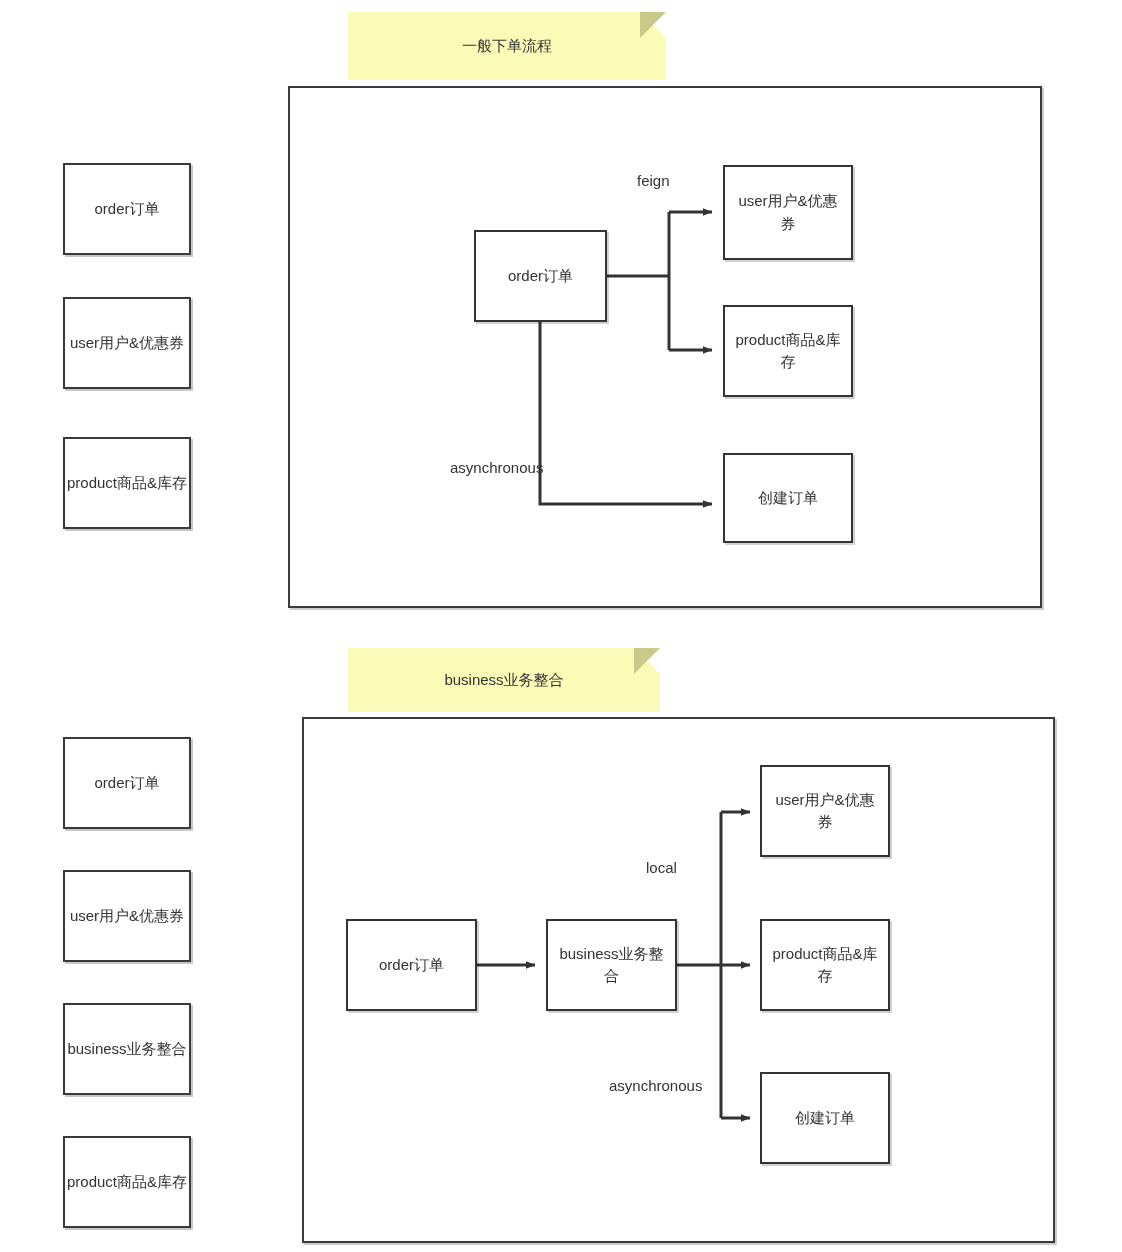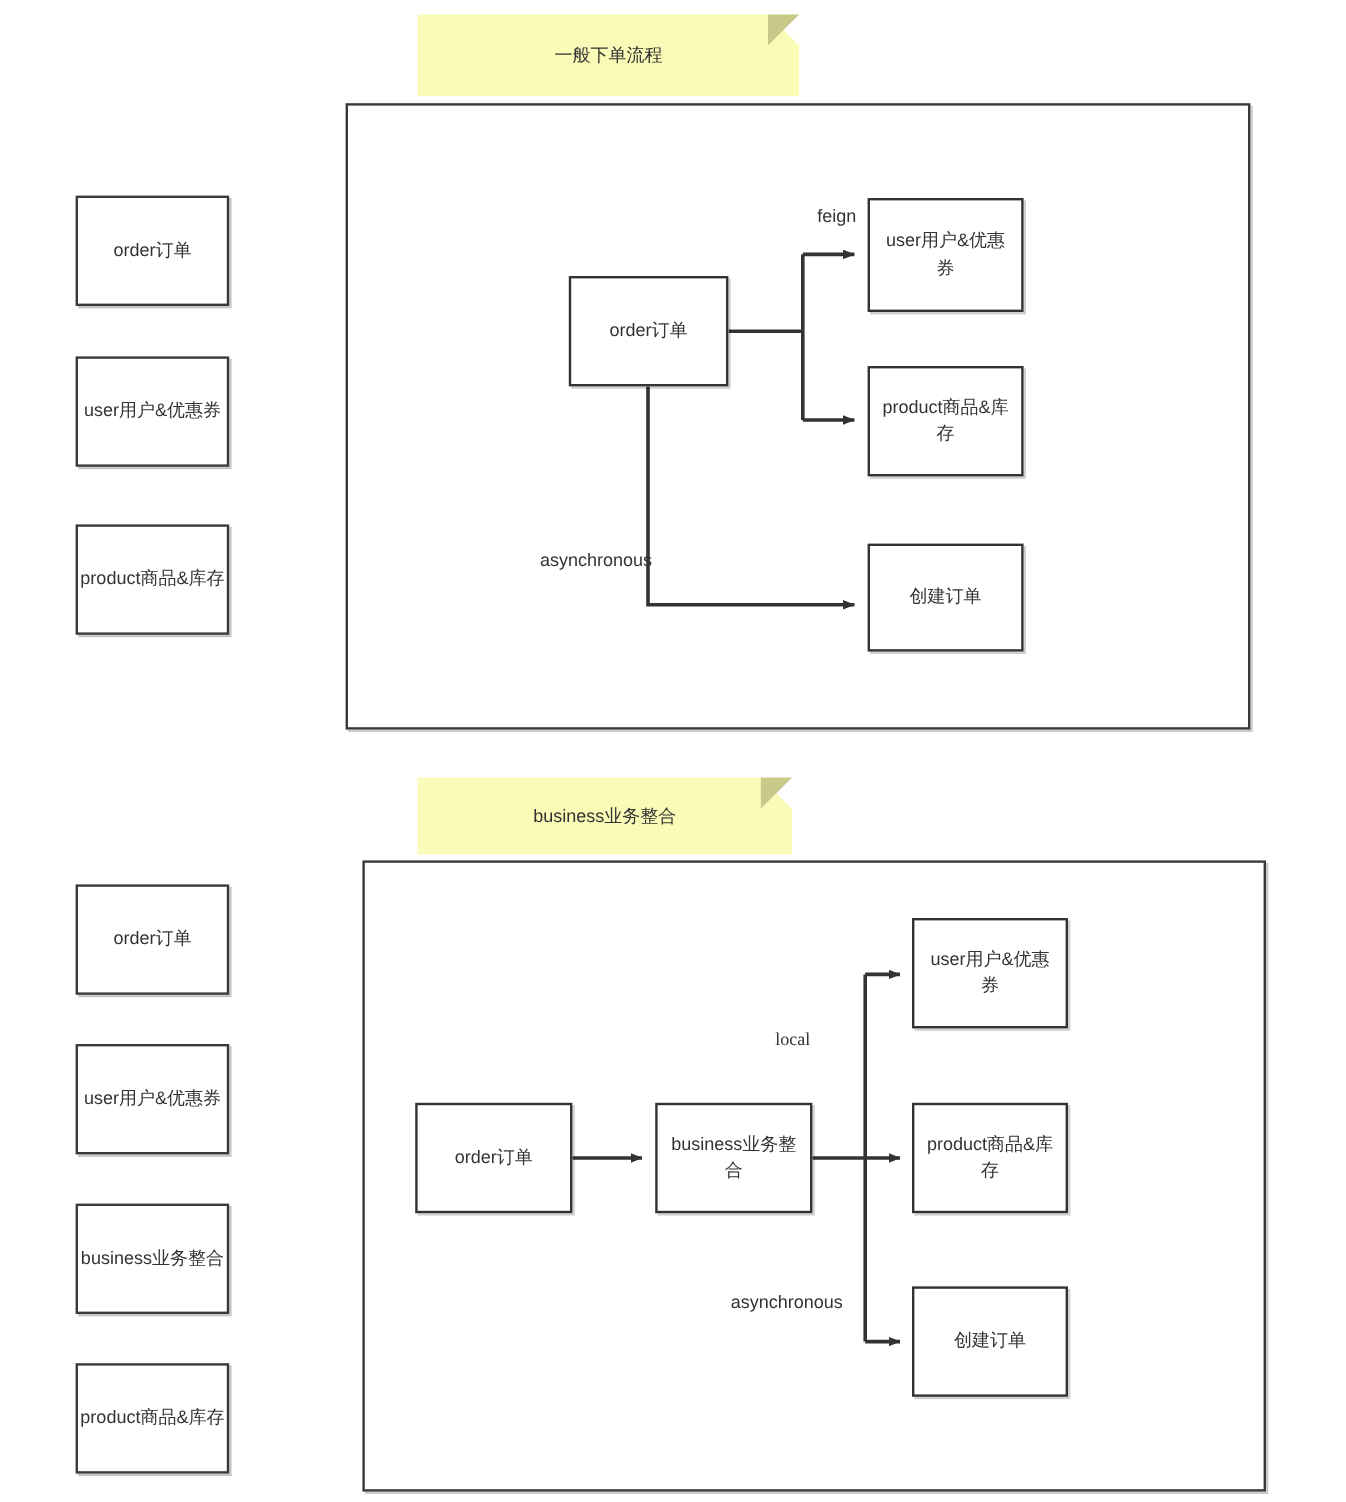--- a/index.html
+++ b/index.html
@@ -156,21 +156,21 @@
   <div class="node" style="left:723px; top:165px; width:130px; height:95px;">
     <span>user用户&amp;优惠券</span>
   </div>
   <div class="node" style="left:723px; top:305px; width:130px; height:92px;">
     <span>product商品&amp;库存</span>
   </div>
   <div class="node" style="left:723px; top:453px; width:130px; height:90px;">
     <span>创建订单</span>
   </div>
 
-  <div class="edge-label" style="left:637px; top:172px;margin-left:44px;">feign</div>
+  <div class="edge-label" style="left:637px; top:172px;">feign</div>
   <div class="edge-label" style="left:450px; top:459px;">asynchronous</div>
 
   <div class="sticky" style="left:348px; top:648px; width:312px; height:64px;">
     <span>business业务整合</span>
     <span class="sticky-fold"></span>
     <span class="sticky-fold-tri"></span>
   </div>
 
   <div class="legend-box" style="left:63px; top:737px;">
     <span>order订单</span>
@@ -209,16 +209,16 @@
   <div class="node" style="left:760px; top:765px; width:130px; height:92px;">
     <span>user用户&amp;优惠券</span>
   </div>
   <div class="node" style="left:760px; top:919px; width:130px; height:92px;">
     <span>product商品&amp;库存</span>
   </div>
   <div class="node" style="left:760px; top:1072px; width:130px; height:92px;">
     <span>创建订单</span>
   </div>
 
-  <div class="edge-label" style="left:646px; top:859px;font-family:Liberation Serif, serif;">local</div>
+  <div class="edge-label" style="left:646px; top:859px;">local</div>
   <div class="edge-label" style="left:609px; top:1077px;">asynchronous</div>
 
 </div>
 
 </body></html>

